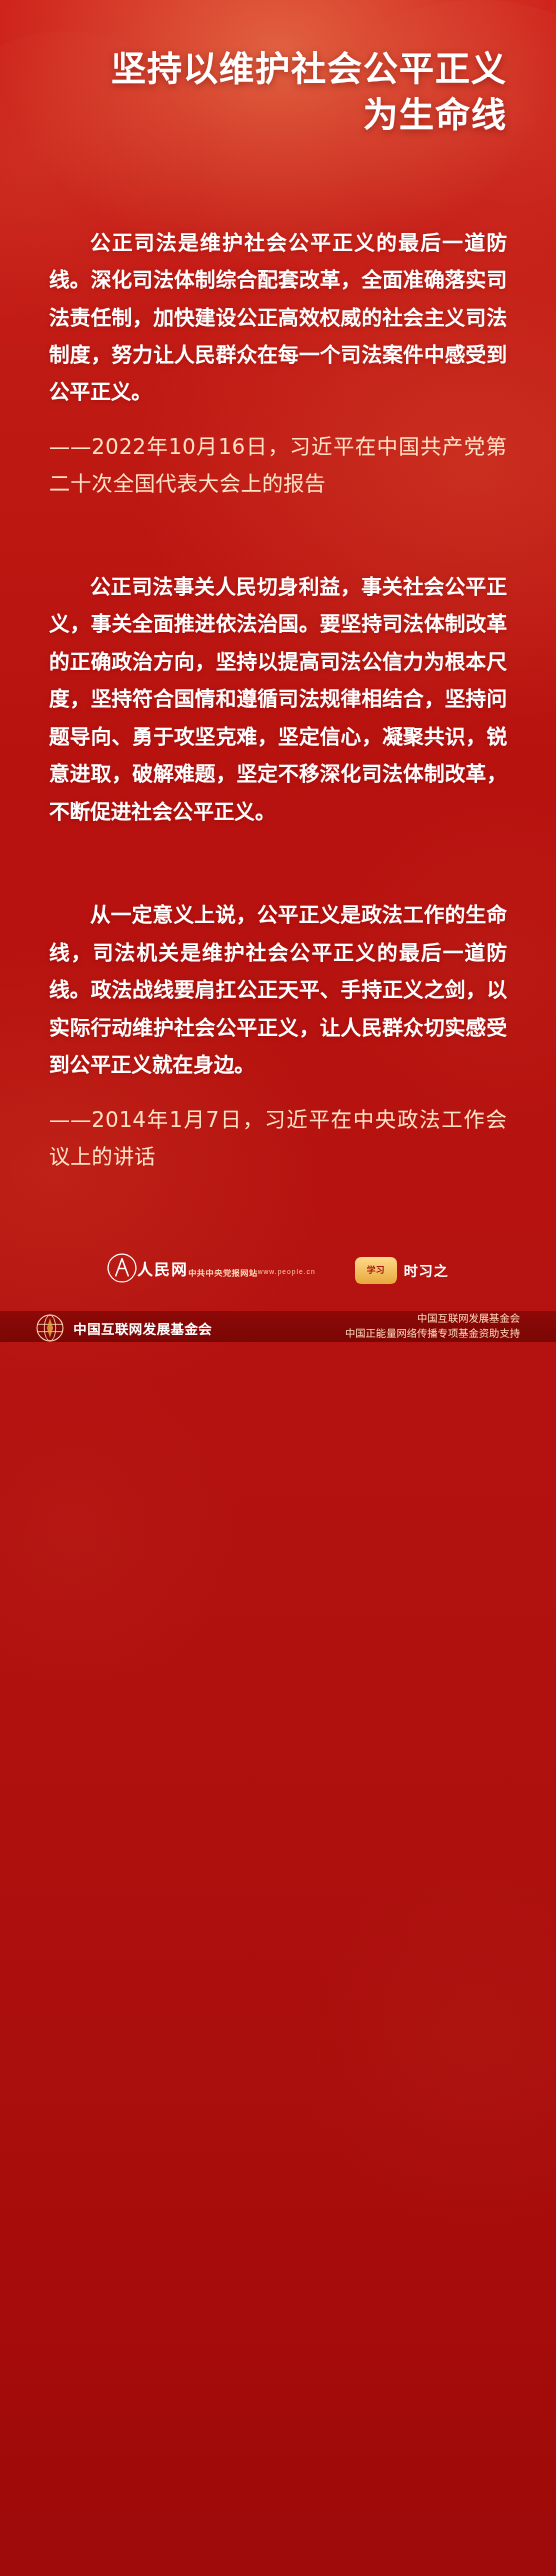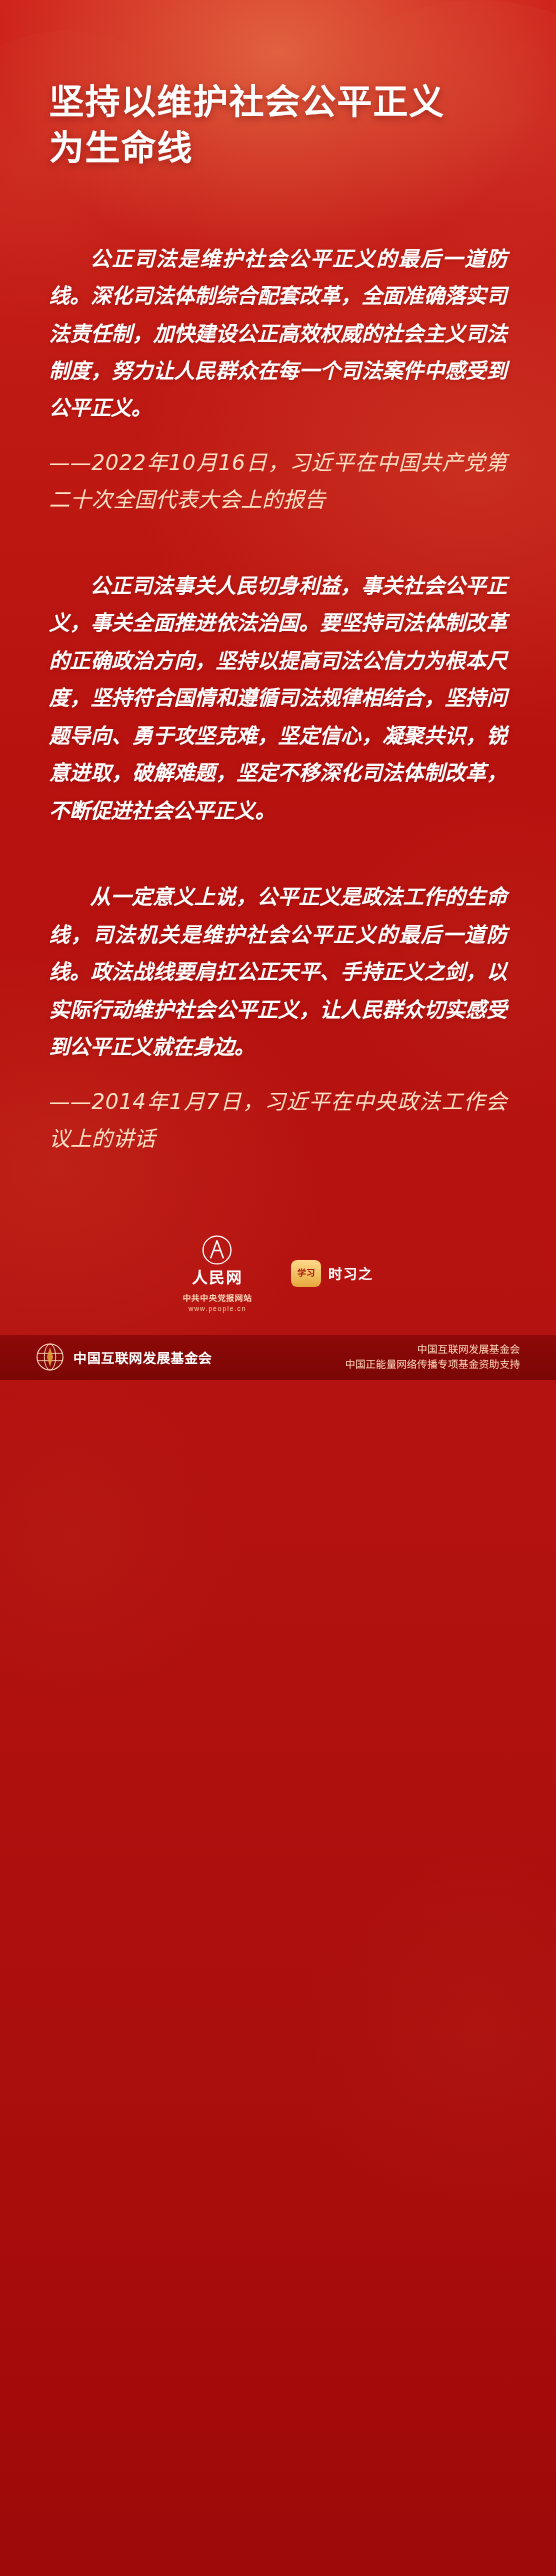--- a/index.html
+++ b/index.html
@@ -40,37 +40,36 @@
   .tex.e { right: -134px; top: 1829px; width: 422px; height: 422px;
     background: radial-gradient(circle at 50% 50%, rgba(255,160,100,0.18), rgba(255,160,100,0) 64%); }
 
   .content {
     position: relative;
     z-index: 3;
     padding: 0 49px;
   }
 
   .title-block {
-    padding-top: 80px;
+    padding-top: 47px;
     padding-bottom: 20.6px;
-    text-align: left;
+    text-align: right;
   }
   .title-line {
     font-family: "DejaVu Sans", "Liberation Sans", sans-serif;
     font-weight: 700;
     font-size: 35px;
     line-height: 1.30;
     color: #ffffff;
     letter-spacing: 1px;
     text-shadow: 0 1.5px 7.2px rgba(90,0,0,0.45);
   }
 
   .quote-block {
-    margin-top: 49px;
-    font-style: italic;
+    margin-top: 66px;
   }
   .quote-block:first-of-type { margin-top: 31px; }
 
   .quote-text {
     font-family: "DejaVu Sans", "Liberation Sans", sans-serif;
     font-size: 20.6px;
     line-height: 1.82;
     color: #ffffff;
     text-align: justify;
     text-justify: inter-ideograph;
@@ -99,21 +98,21 @@
   }
   .logos-row {
     display: flex;
     align-items: center;
     justify-content: center;
     gap: 39px;
     padding-bottom: 23px;
   }
   .logo-people {
     display: flex;
-    flex-direction: column;
+    flex-direction: row;
     align-items: center;
     color: #ffffff;
   }
   .logo-people .mark {
     width: 30px;
     height: 30px;
     margin-bottom: 5.2px;
   }
   .logo-people .cn {
     font-family: "DejaVu Sans", "Liberation Sans", sans-serif;
@@ -135,21 +134,21 @@
     letter-spacing: 1px;
     margin-top: 2.1px;
     color: #ffcfa8;
   }
   .logo-shixi {
     display: flex;
     align-items: center;
     gap: 7.2px;
   }
   .shixi-badge {
-    width: 30px;
+    width: 42px;
     height: 27px;
     border-radius: 6.2px;
     background: linear-gradient(180deg,#ffd98a,#e7a83d);
     color: #a3140f;
     font-family: "DejaVu Sans", sans-serif;
     font-size: 8.8px;
     font-weight: 700;
     display: flex;
     align-items: center;
     justify-content: center;
@@ -160,23 +159,23 @@
   .shixi-text {
     font-family: "DejaVu Sans", "Liberation Sans", sans-serif;
     font-size: 14px;
     font-weight: 700;
     color: #ffffff;
     letter-spacing: 1px;
   }
 
   .sponsor-bar {
     background: linear-gradient(180deg, #8e0907 0%, #7a0705 100%);
-    padding: 7px 36px;
-    display: flex;
-    align-items: center;
+    padding: 0 36px;
+    display: flex;
+    align-items: flex-end;
     justify-content: space-between;
     gap: 15.5px;
   }
   .sponsor-left {
     display: flex;
     align-items: center;
     gap: 9.3px;
   }
   .sponsor-emblem {
     width: 28px;

